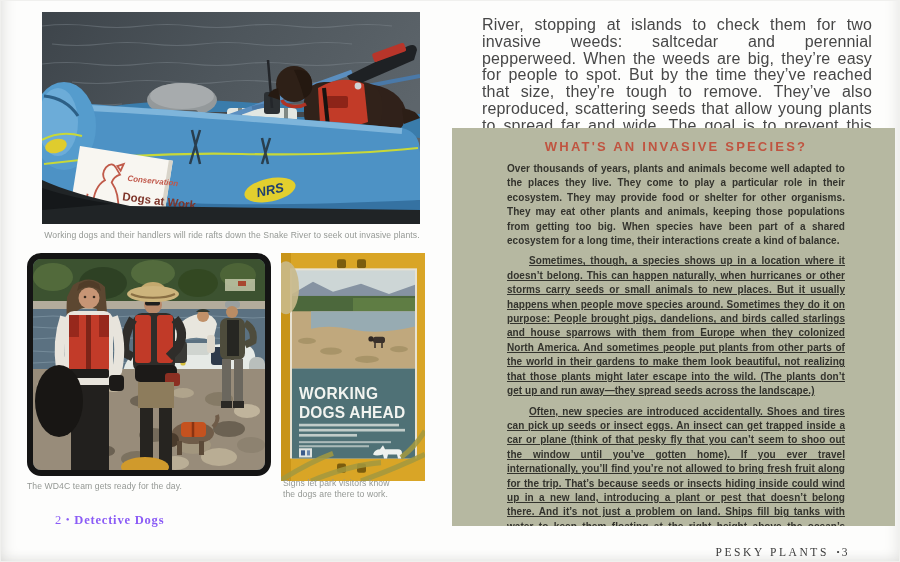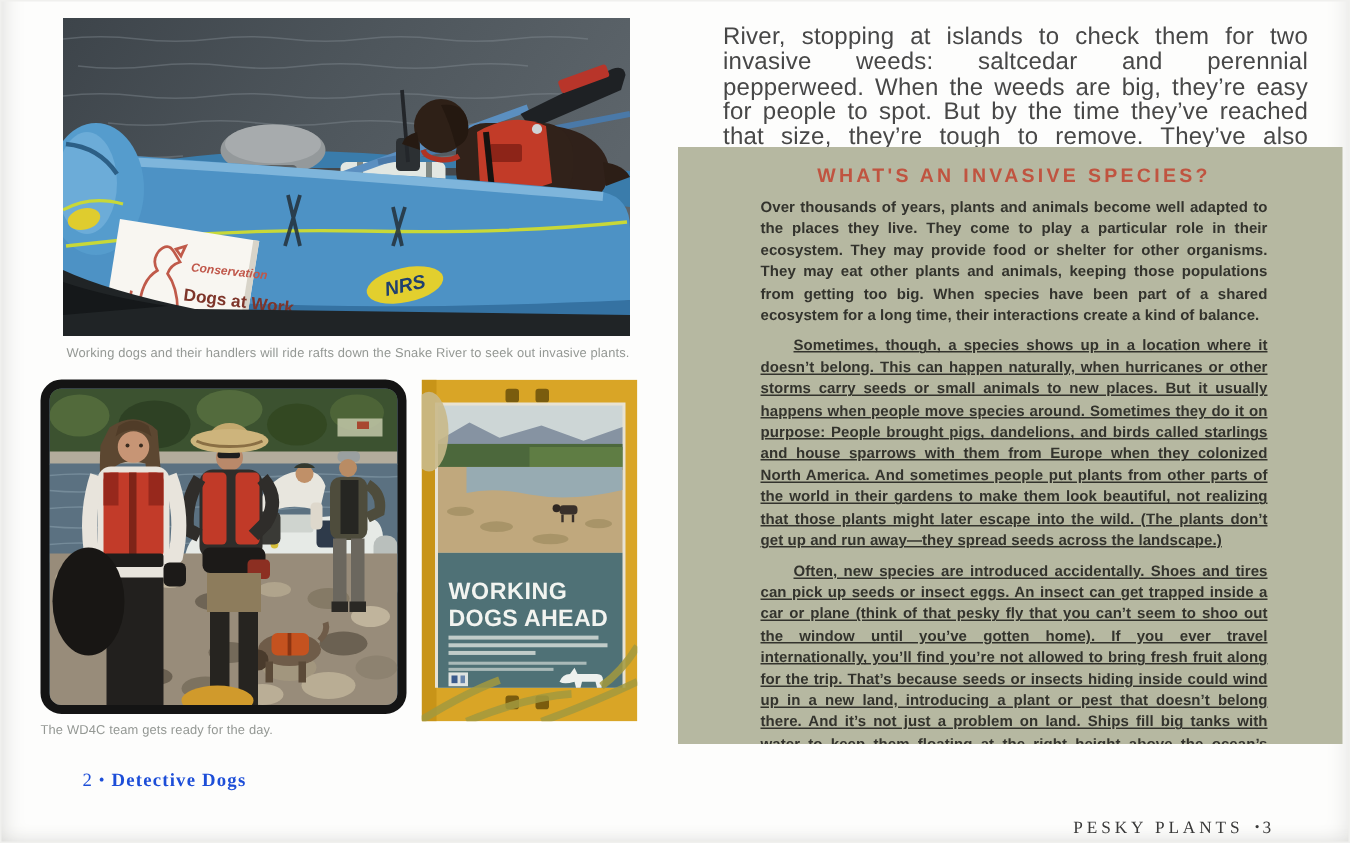--- a/index.html
+++ b/index.html
@@ -21,34 +21,34 @@
   #photo-raft { left:42px; top:12px; width:378px; height:212px; }
   #photo-team { left:27px; top:253px; width:244px; height:223px; border:6px solid #141414; border-radius:14px; background:#5b7181; }
   #photo-sign { left:281px; top:253px; width:144px; height:228px; }
   .caption {
     position:absolute; color:#949894; font-size:8.6px; line-height:10.6px; letter-spacing:0.1px;
   }
   #caption-raft { left:43px; top:230px; width:378px;text-align:center; }
   #caption-team { left:27px; top:481px; width:244px; text-align:left; }
   #caption-sign { left:283px; top:478px; width:140px; }
   .folio {
-    position:absolute; font-family:"Liberation Serif","DejaVu Serif",serif; color:#1d4ed8;
+    position:absolute; font-family:"Liberation Serif","DejaVu Serif",serif; color:#8b5cf6;
   }
   #folio-left { left:55px; top:513px; font-size:12.5px; letter-spacing:0.6px; }
   #folio-left .num { font-weight:normal; }
   #folio-left .sep { margin:0 4px; font-size:11px; position:relative; top:-1px; }
   #folio-left .title { font-weight:bold; letter-spacing:0.8px; }
   
   #intro-paragraph {
     position:absolute; left:482px; top:17px; width:390px;
     font-size:16px; line-height:16.8px; color:#474747;
     text-align:justify; letter-spacing:0.15px; word-spacing:1px;
   }
   #sidebar-box {
-    position:absolute; left:452px; top:98px; width:443px; height:398px;
+    position:absolute; left:452px; top:128px; width:443px; height:398px;
     background:#b6b8a1; overflow:hidden;
     padding:8px 50px 0 55px;
   }
   #sidebar-title {
     text-align:center; font-weight:bold; font-size:13px; letter-spacing:2.2px;
     color:#c05440; margin:3px 0 8px 0;
   }
   .sidebar-par {
     font-size:10px; line-height:14.4px; font-weight:bold; color:#33332d;
     text-align:justify; margin-bottom:6px; letter-spacing:0.05px;
@@ -351,20 +351,24 @@
 
       <g stroke="#a3993f" stroke-width="5" opacity="0.85" fill="none">
         <path d="M0 222 q30 -18 52 -26"></path>
         <path d="M30 223 q40 -16 70 -18"></path>
         <path d="M80 223 q34 -12 64 -26"></path>
         <path d="M120 200 q14 -10 24 -26"></path>
       </g>
       <ellipse cx="5" cy="34" rx="13" ry="26" fill="#c9b98a" opacity="0.9"></ellipse>
     </svg>
   </div>
+  <div class="caption" id="caption-sign">
+    <div>Signs let park visitors know</div>
+    <div>the dogs are there to work.</div>
+  </div>
 
   <div class="folio" id="folio-left">
     <span class="num">2</span><span class="sep">•</span><span class="title">Detective Dogs</span>
   </div>
 
   <div id="intro-paragraph">River, stopping at islands to check them for two invasive weeds: saltcedar and perennial pepperweed. When the weeds are big, they’re easy for people to spot. But by the time they’ve reached that size, they’re tough to remove. They’ve also reproduced, scattering seeds that allow young plants to spread far and wide. The goal is to prevent this from happening, and that’s where the dogs come in.</div>
 
   <div id="sidebar-box">
     <div id="sidebar-title">WHAT'S AN INVASIVE SPECIES?</div>
     <p class="sidebar-par">Over thousands of years, plants and animals become well adapted to the places they live. They come to play a particular role in their ecosystem. They may provide food or shelter for other organisms. They may eat other plants and animals, keeping those populations from getting too big. When species have been part of a shared ecosystem for a long time, their interactions create a kind of balance.</p>

